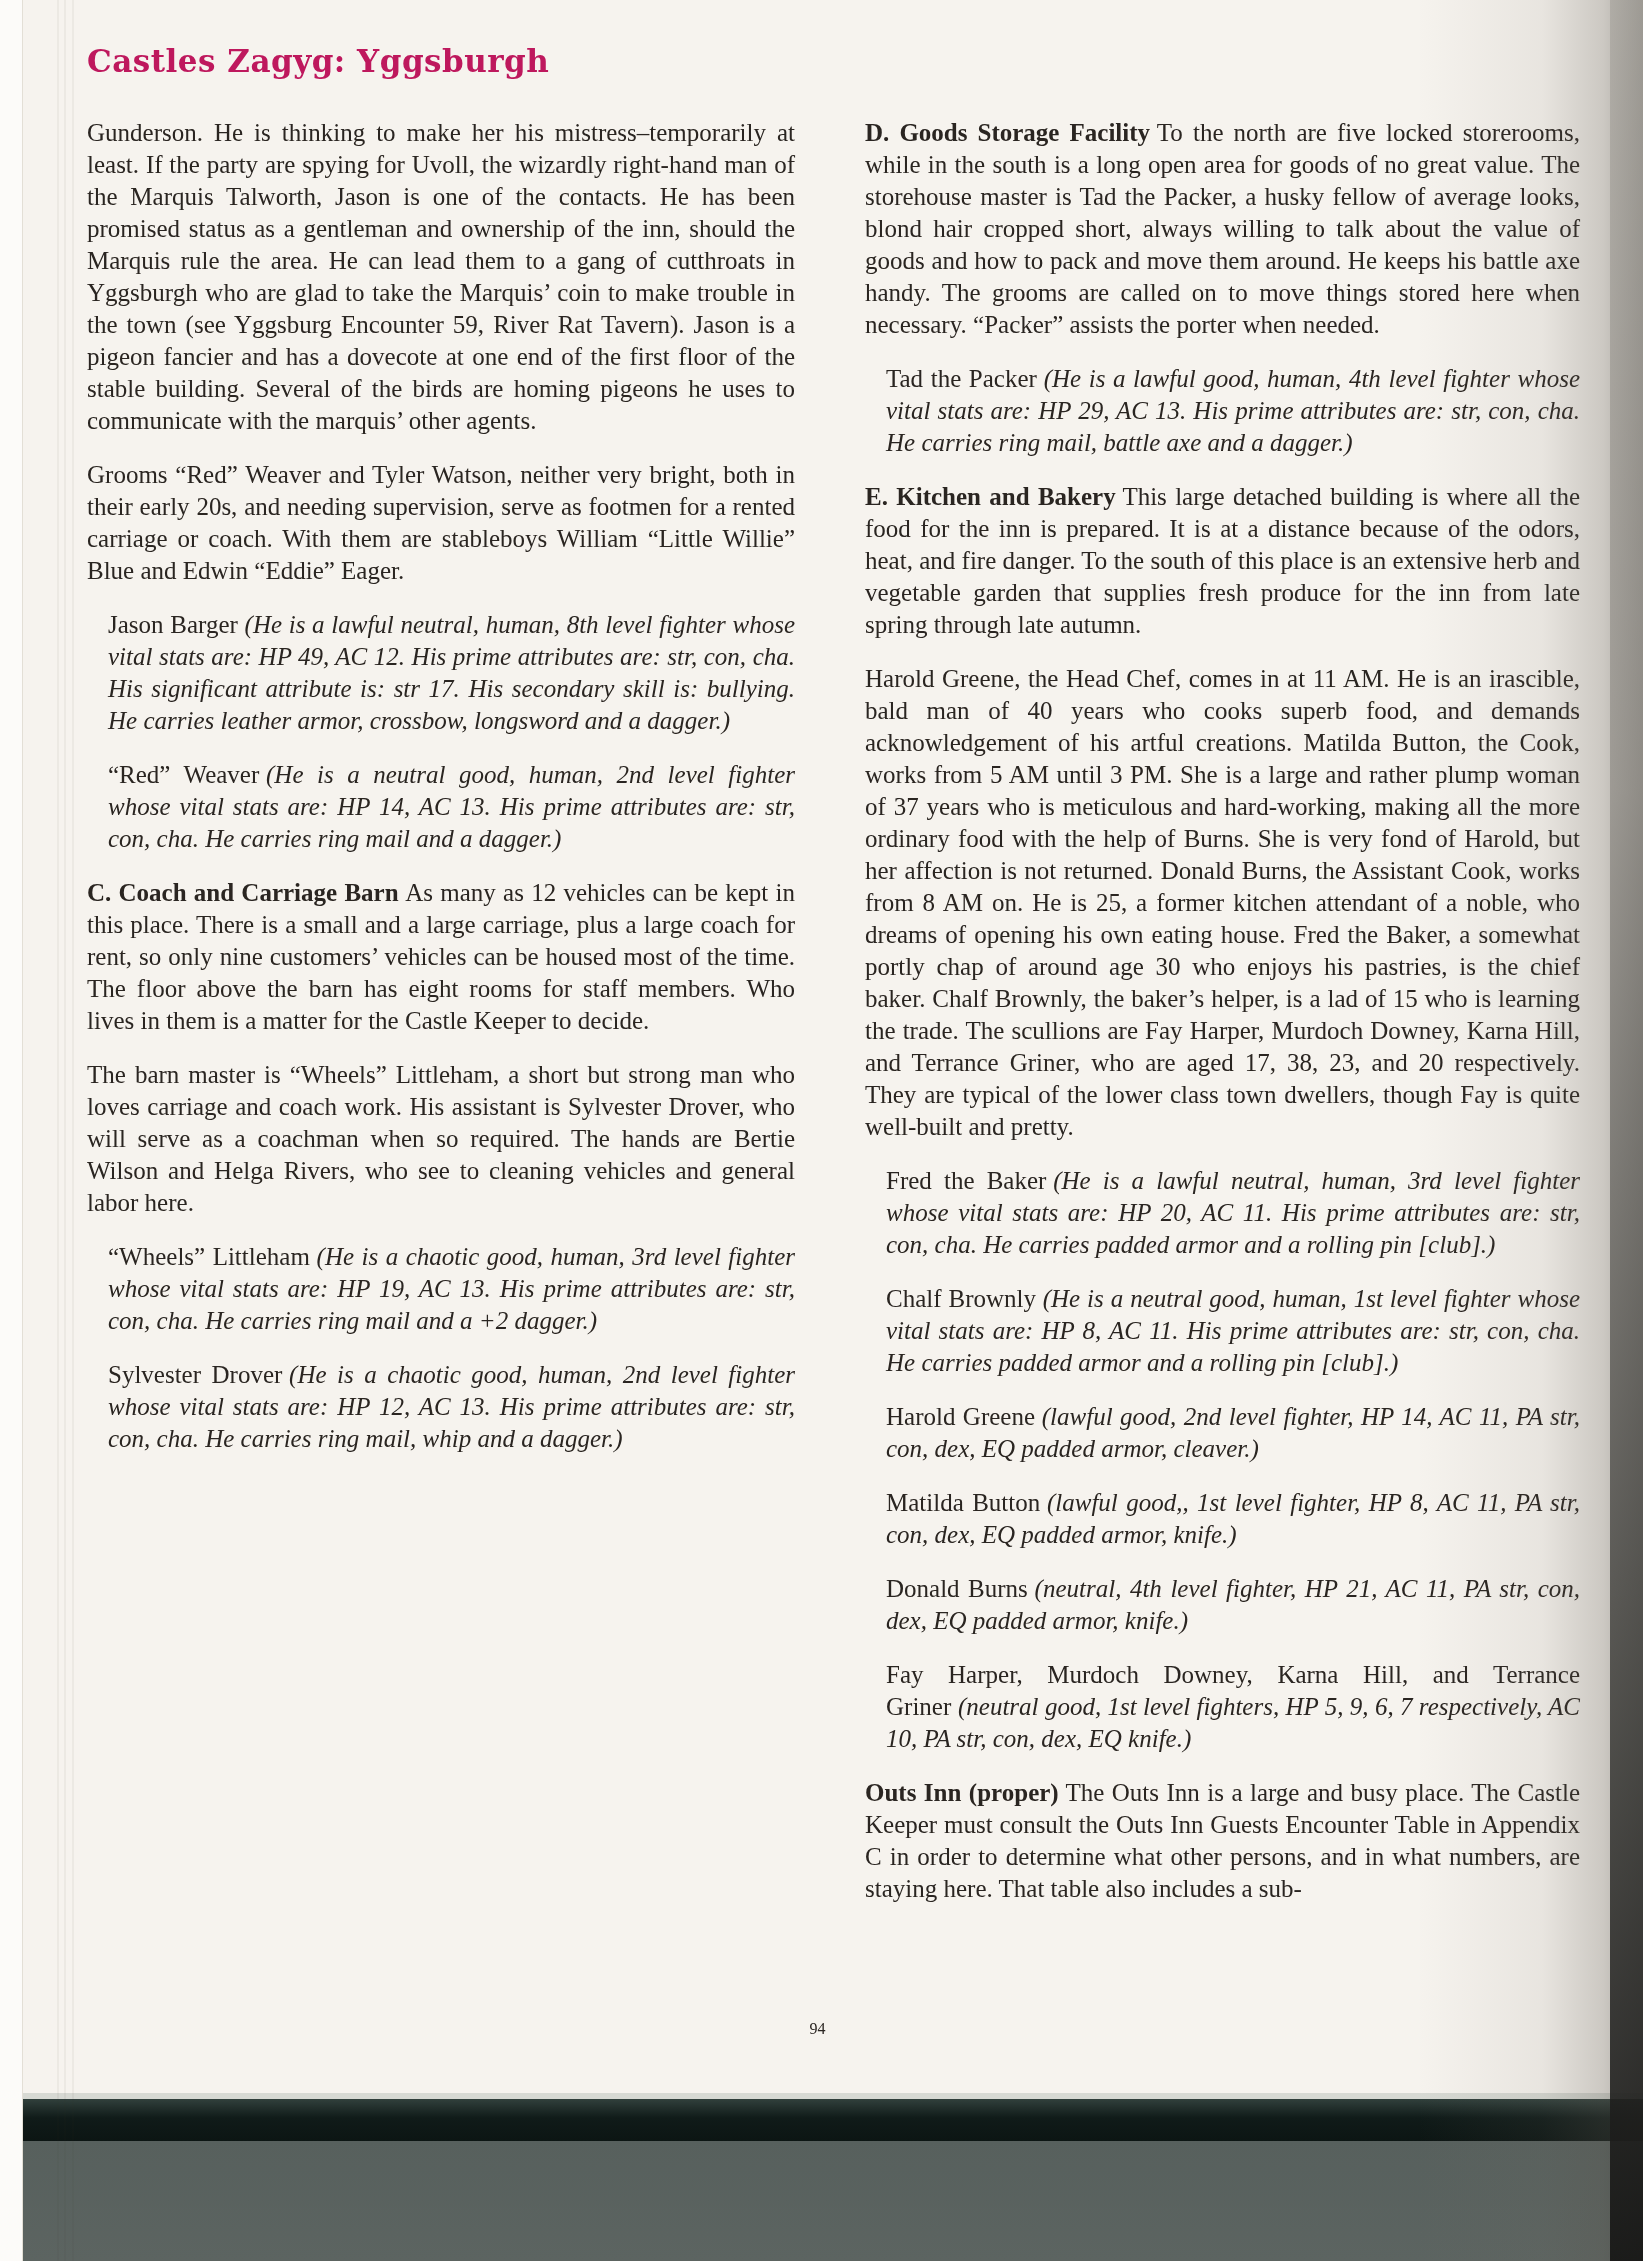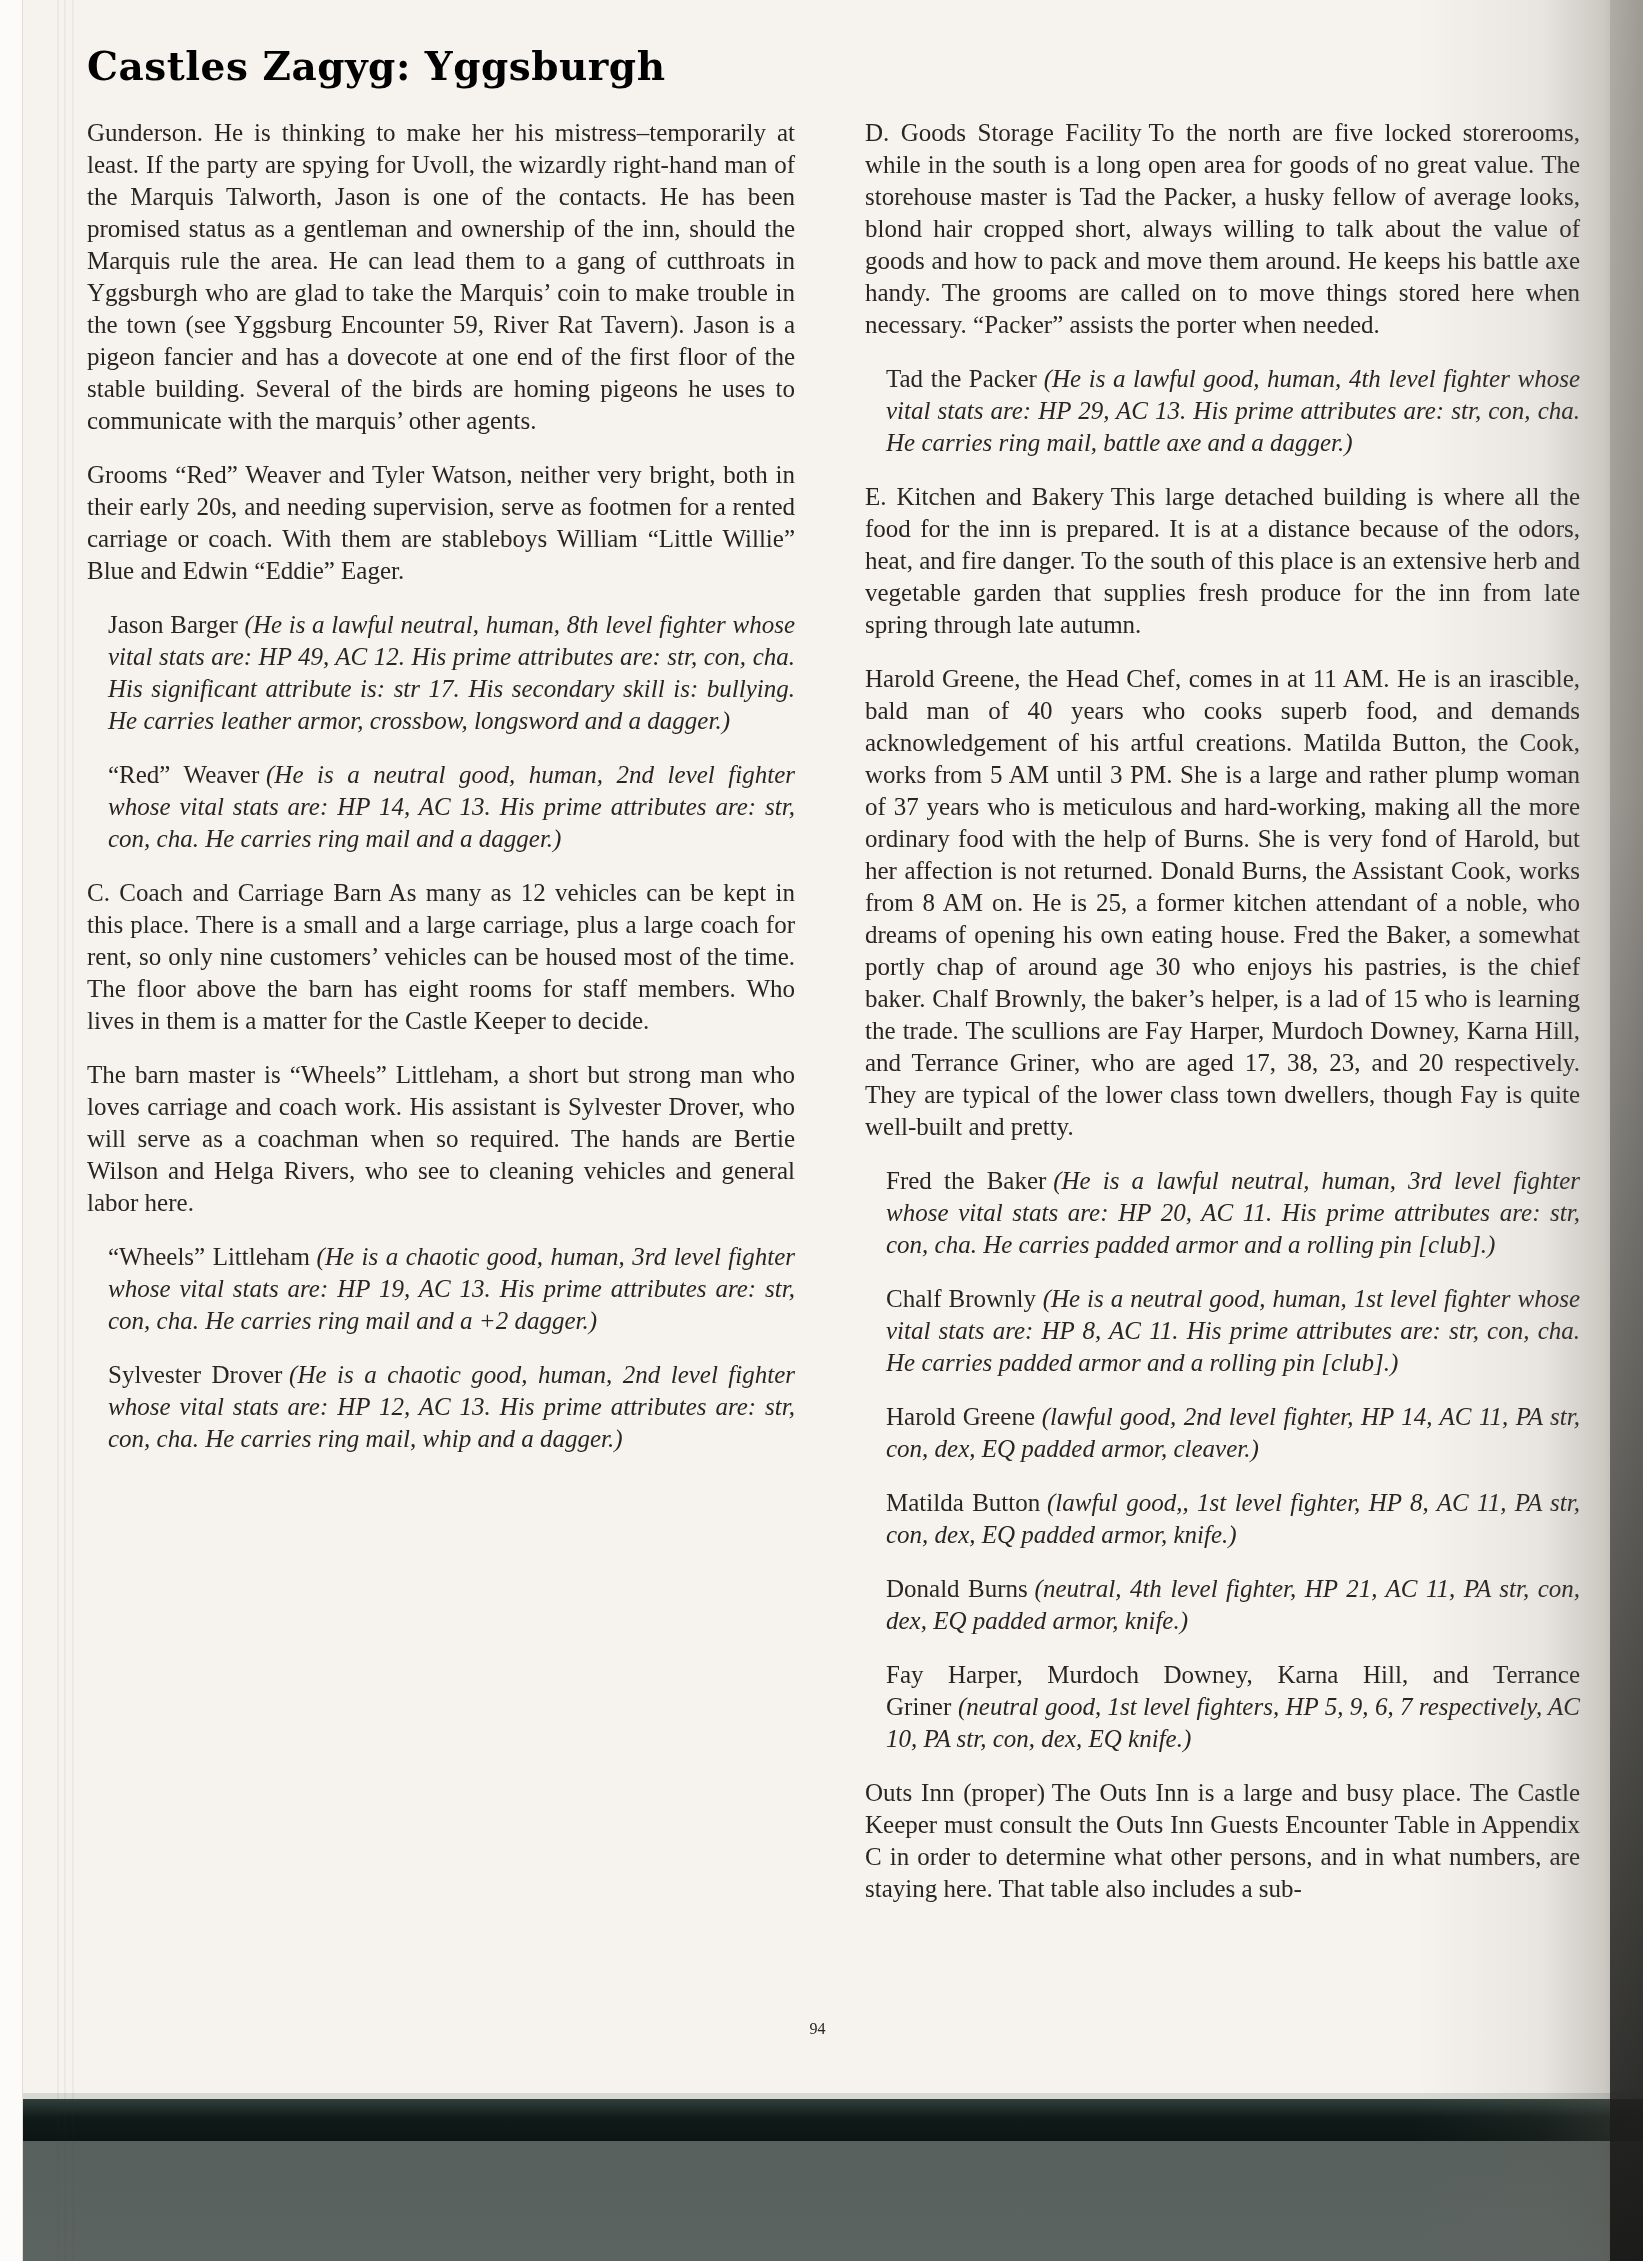--- a/index.html
+++ b/index.html
@@ -11,43 +11,43 @@
     color: #2a2521;
     overflow: hidden;
   }
 
   
   .running-header {
     position: absolute;
     left: 87px; top: 43px;
     font-family: "DejaVu Serif", serif;
     font-weight: bold;
-    font-size: 39px;
+    font-size: 31px;
     letter-spacing: 0.5px;
-    color: #000000;
+    color: #be185d;
   }
 
   
   .col {
     position: absolute;
     top: 109px;
   }
   #col-left  { left: 87px;  width: 708px; }
   #col-right { left: 865px; width: 715px; }
 
   .para {
     margin: 8px 0 22px 0;
     font-size: 25px;
     line-height: 32px;
     text-align: justify;
   }
   .statblock { margin-left: 21px; }
   .sb-name { font-style: normal; margin-right: 0.27em; }
   .sb-text { font-style: italic; }
-  .lead { font-weight: normal; margin-right: 0.27em; }
+  .lead { font-weight: bold; margin-right: 0.27em; }
 
   
   .page-number {
     position: absolute;
     left: 774px; top: 2020px;
     width: 87px;
     text-align: center;
     font-size: 16px;
     color: #2a2521;
   }

